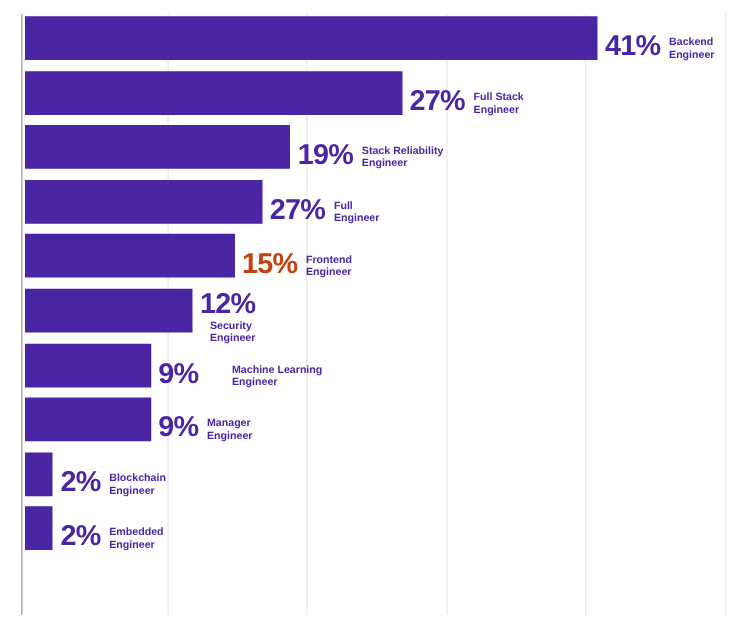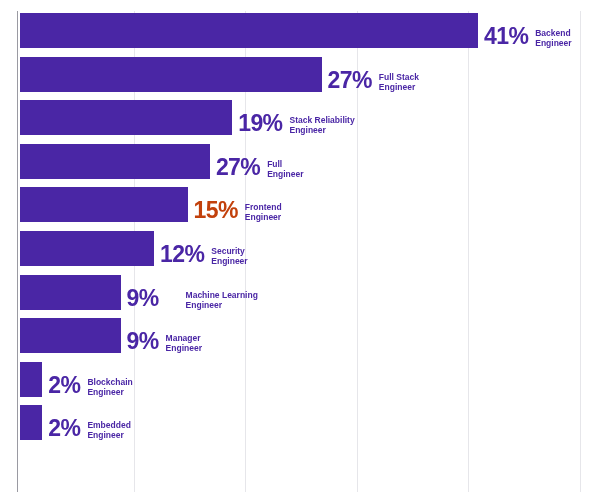--- a/index.html
+++ b/index.html
@@ -153,21 +153,21 @@
         <div class="row-labels" style="left: 187.561px;">
           <div class="pct" style="color: #c2410c;">15%</div>
           <div class="cat" style="color: rgb(74, 38, 165);">
             <span>Frontend</span>
             <span>Engineer</span>
           </div>
         </div>
       </div>
       <div class="bar-row">
         <div class="bar" style="width: 134.049px; background: rgb(74, 38, 165);"></div>
-        <div class="row-labels" style="left: 154.049px;">
+        <div class="row-labels" style="left: 154.049px; flex-direction: column;">
           <div class="pct" style="color: rgb(74, 38, 165);">12%</div>
           <div class="cat" style="color: rgb(74, 38, 165);">
             <span>Security</span>
             <span>Engineer</span>
           </div>
         </div>
       </div>
       <div class="bar-row">
         <div class="bar" style="width: 100.537px; background: rgb(74, 38, 165);"></div>
         <div class="row-labels" style="left: 120.537px;">

